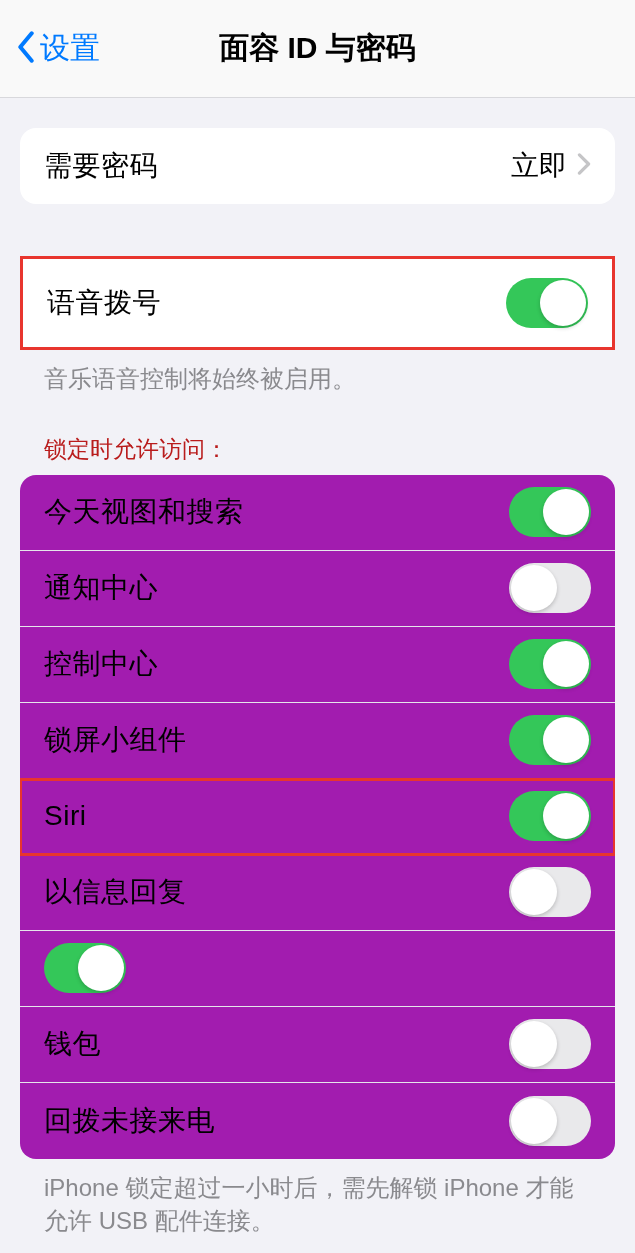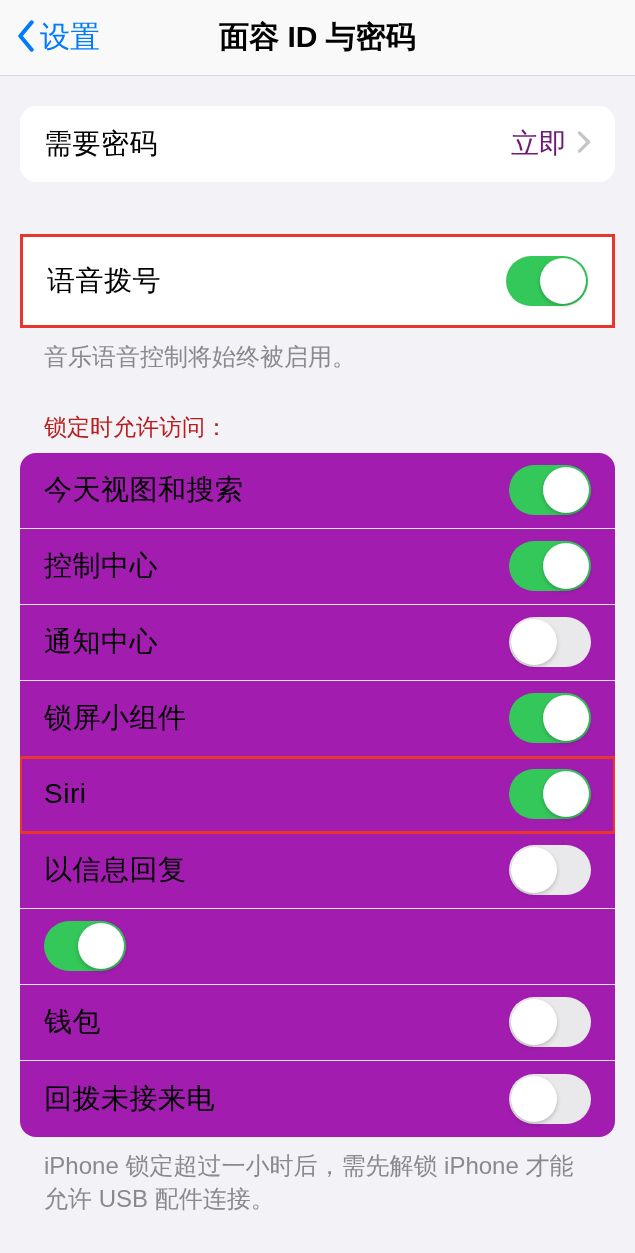--- a/index.html
+++ b/index.html
@@ -9,21 +9,21 @@
       -webkit-font-smoothing: antialiased;
     }
     body {
       font-family: -apple-system, "PingFang SC", "Helvetica Neue", sans-serif;
       background: #f2f2f7;
       width: 635px;
       height: 1253px;
       overflow: hidden;
     }
     .navbar {
-      height: 76px;
+      height: 98px;
       background: #f9f9f9;
       border-bottom: 1px solid #d8d8dc;
       display: flex;
       align-items: center;
       position: relative;
       padding: 0 16px;
     }
     .back-btn {
       display: flex;
       align-items: center;
@@ -80,21 +80,21 @@
       color: #000;
       letter-spacing: 0.5px;
     }
     .row-value-wrap {
       display: flex;
       align-items: center;
       gap: 10px;
     }
     .row-value {
       font-size: 28px;
-      color: #701a75;
+      color: #000000;
     }
     .chevron-right svg {
       width: 14px;
       height: 22px;
       stroke: #c5c5c7;
       fill: none;
       stroke-width: 3.5;
       stroke-linecap: round;
       stroke-linejoin: round;
     }
@@ -207,28 +207,28 @@
 
   <div class="header-text">锁定时允许访问：</div>
   <div class="list-section" id="allow-access-list">
       <div class="list-row">
         <span class="row-label">今天视图和搜索</span>
         <div class="toggle on">
           <div class="toggle-knob"></div>
         </div>
       </div>
       <div class="list-row">
+        <span class="row-label">通知中心</span>
+        <div class="toggle off">
+          <div class="toggle-knob"></div>
+        </div>
+      </div>
+      <div class="list-row">
         <span class="row-label">控制中心</span>
         <div class="toggle on">
-          <div class="toggle-knob"></div>
-        </div>
-      </div>
-      <div class="list-row">
-        <span class="row-label">通知中心</span>
-        <div class="toggle off">
           <div class="toggle-knob"></div>
         </div>
       </div>
       <div class="list-row">
         <span class="row-label">锁屏小组件</span>
         <div class="toggle on">
           <div class="toggle-knob"></div>
         </div>
       </div>
       <div class="list-row highlighted">

